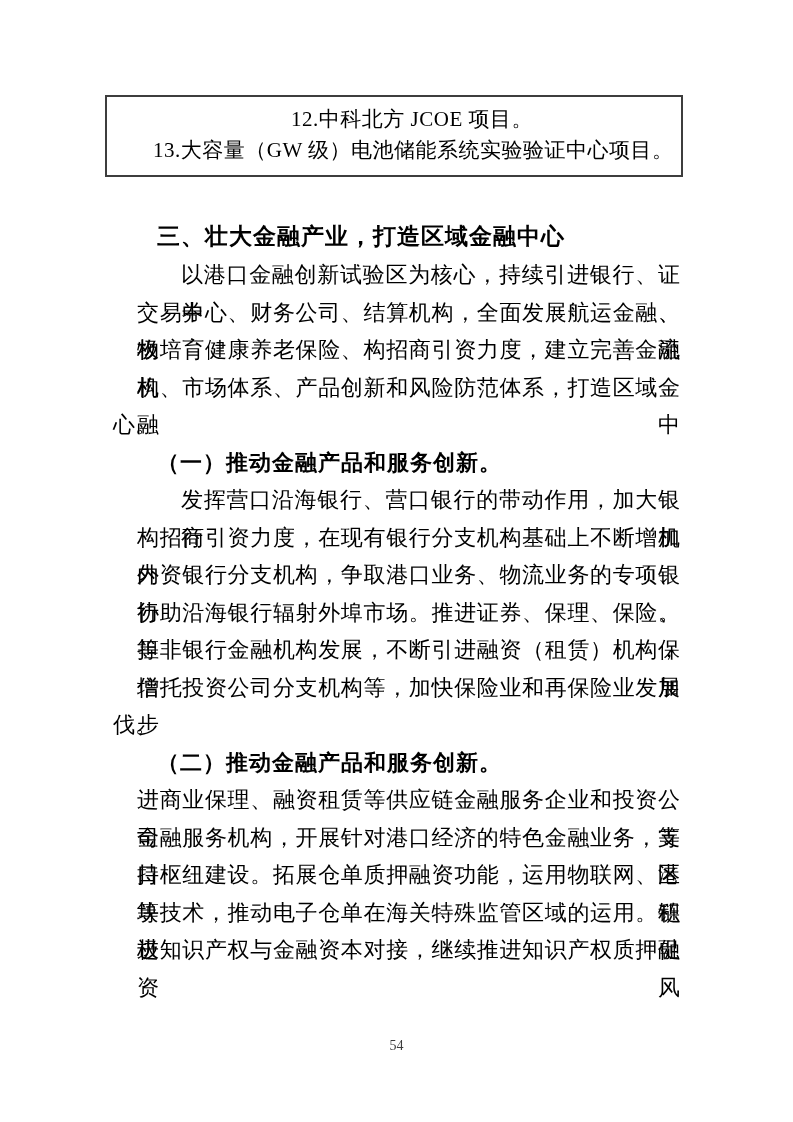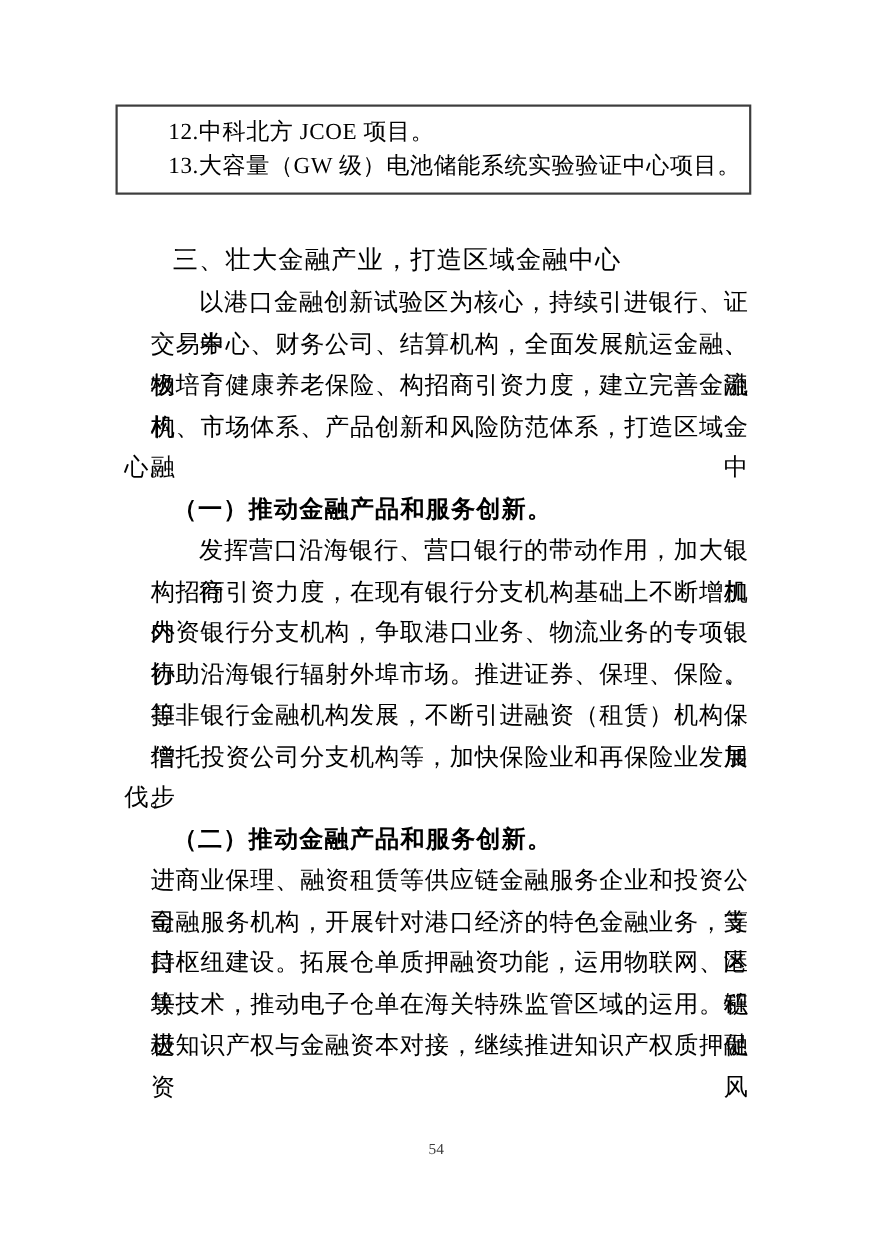--- a/index.html
+++ b/index.html
@@ -20,27 +20,28 @@
     margin-left: -8px;
     margin-right: -3px;
     border: 2px solid #3d3d3d;
     padding: 7px 10px 9px 46px;
   }
   .box-line {
     font-size: 21px;
     line-height: 31px;
     letter-spacing: 0.5px;
     white-space: nowrap;
+    text-align: center;
   }
   
   .heading {
     margin-top: 41px;
     padding-left: 44px;
     font-size: 23px;
-    font-weight: normal;
+    font-weight: bold;
     line-height: 38px;
     letter-spacing: 1px;
   }
   
   .line {
     font-size: 22px;
     line-height: 37.5px;
     height: 37.5px;
     white-space: nowrap;
   }

